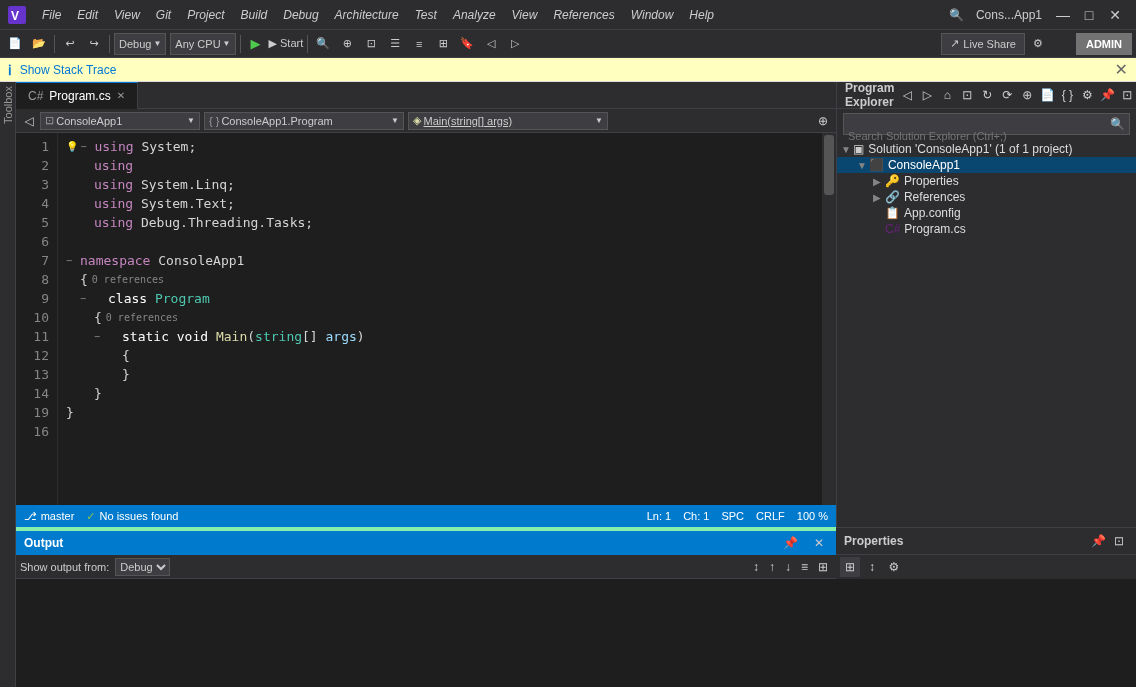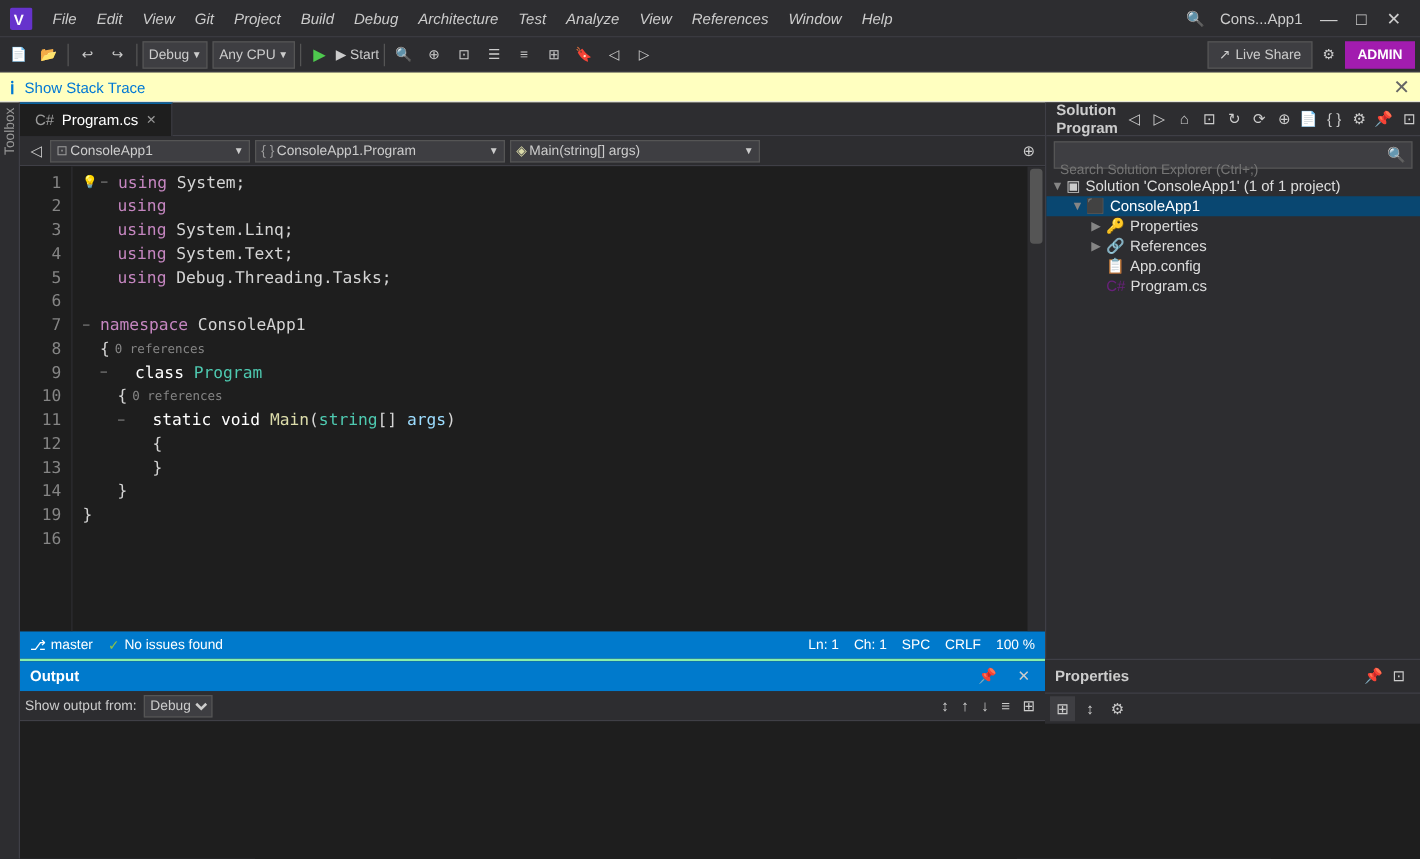--- a/index.html
+++ b/index.html
@@ -15,21 +15,21 @@
     .title-bar-controls { display: flex; gap: 0; margin-left: 8px; }
     .title-ctrl-btn { width: 26px; height: 20px; background: none; border: none; color: #ccc; cursor: pointer; font-size: 14px; display: flex; align-items: center; justify-content: center; }
 
     
     .toolbar { display: flex; align-items: center; background: #2d2d30; height: 28px; padding: 0 4px; border-bottom: 1px solid #3f3f46; gap: 2px; }
     .toolbar-btn { background: none; border: none; color: #ccc; padding: 2px 4px; cursor: pointer; font-size: 11px; height: 22px; display: flex; align-items: center; justify-content: center; min-width: 22px; }
     .toolbar-separator { width: 1px; background: #555; height: 18px; margin: 0 2px; }
     .toolbar-dropdown { display: flex; align-items: center; background: #3e3e42; border: 1px solid #555; color: #ccc; padding: 1px 4px; font-size: 11px; height: 22px; cursor: pointer; gap: 2px; }
     .toolbar-dropdown .arrow { font-size: 8px; }
     .liveshare-btn { display: flex; align-items: center; background: #3e3e42; border: 1px solid #555; color: #ccc; padding: 2px 8px; font-size: 11px; height: 22px; cursor: pointer; gap: 4px; margin-left: 4px; }
-    .admin-btn { background: #a21caf; color: white; border: none; padding: 2px 10px; font-size: 11px; height: 22px; cursor: pointer; font-weight: bold; }
+    .admin-btn { background: #737373; color: white; border: none; padding: 2px 10px; font-size: 11px; height: 22px; cursor: pointer; font-weight: bold; margin-left: 25px; }
 
     
     .info-bar { display: flex; align-items: center; background: #ffffc0; height: 24px; padding: 0 8px; gap: 8px; border-bottom: 1px solid #ddd; color: #333; font-size: 12px; }
     .info-bar-icon { color: #0078d4; font-size: 14px; font-weight: bold; }
     .info-bar-link { color: #0078d4; cursor: pointer; text-decoration: none; }
     .info-bar-close { margin-left: auto; cursor: pointer; color: #666; font-size: 16px; }
 
     
     .main-layout { display: flex; height: calc(687px - 30px - 28px - 24px); }
 
@@ -61,21 +61,21 @@
     .hint-icon { color: #ffd700; font-size: 10px; margin-right: 2px; }
     .scrollbar-v { width: 14px; background: #2d2d30; }
 
     
     .status-bar { display: flex; align-items: center; background: #007acc; height: 22px; padding: 0 8px; gap: 12px; color: white; font-size: 11px; }
     .status-item { display: flex; align-items: center; gap: 4px; }
     .status-ok { color: #8bc34a; }
     .status-right { margin-left: auto; display: flex; gap: 12px; }
 
     
-    .output-panel { height: 160px; display: flex; flex-direction: column; border-top: 2px solid #86efac; }
+    .output-panel { height: 160px; display: flex; flex-direction: column; border-top: 4px solid #86efac; }
     .output-header { display: flex; align-items: center; background: #007acc; height: 24px; padding: 0 8px; color: white; font-size: 12px; font-weight: bold; gap: 8px; }
     .output-toolbar { display: flex; align-items: center; background: #2d2d30; height: 24px; padding: 0 4px; border-bottom: 1px solid #3f3f46; gap: 2px; }
     .output-content { flex: 1; background: #1e1e1e; overflow: auto; }
     .output-control-btn { background: none; border: none; color: #ccc; cursor: pointer; font-size: 12px; padding: 2px 4px; }
     .panel-header { display: flex; align-items: center; background: #2d2d30; height: 27px; padding: 0 8px; border-bottom: 1px solid #3f3f46; font-size: 12px; color: #ccc; font-weight: bold; gap: 4px; }
     .panel-header-controls { margin-left: auto; display: flex; gap: 2px; }
     .panel-btn { background: none; border: none; color: #ccc; cursor: pointer; font-size: 12px; width: 18px; height: 18px; display: flex; align-items: center; justify-content: center; }
     .panel-search { display: flex; align-items: center; background: #3e3e42; border: 1px solid #555; margin: 4px 6px; height: 22px; padding: 0 4px; gap: 4px; }
     .panel-search input { background: none; border: none; color: #ccc; font-size: 11px; flex: 1; outline: none; margin-top: 24px; }
     .panel-search-icon { color: #858585; font-size: 12px; }
@@ -207,21 +207,21 @@
         <span style="flex:1;">ConsoleApp1</span>
         <span style="font-size:8px;">▼</span>
       </div>
       <div class="editor-nav-dropdown" style="max-width:200px;margin-left:2px;">
         <span style="color:#9b9b9b;font-size:11px;">{ }</span>
         <span style="flex:1;">ConsoleApp1.Program</span>
         <span style="font-size:8px;">▼</span>
       </div>
       <div class="editor-nav-dropdown" style="max-width:200px;margin-left:2px;">
         <span style="color:#dcdcaa;font-size:11px;">◈</span>
-        <span style="flex:1;">Main(string[] args)</span>
+        <span style="flex:1;text-decoration:underline;">Main(string[] args)</span>
         <span style="font-size:8px;">▼</span>
       </div>
       <button class="editor-toolbar-btn" style="margin-left:auto;">⊕</button>
     </div>
 
     <div class="code-editor" style="height:calc(100% - 24px - 24px - 27px - 24px - 22px - 160px);">
       <div class="line-numbers">
         <div>1</div>
         <div>2</div>
         <div>3</div>
@@ -385,21 +385,21 @@
       <div class="output-content">
         <div style="height:10px;"></div>
       </div>
     </div>
   </div>
 
   <div class="right-column">
 
     <div style="flex:1;display:flex;flex-direction:column;background:#2d2d30;border-left:1px solid #3f3f46;">
       <div class="panel-header">
-        <span>Solution Program</span>
+        <span>Program Explorer</span>
         <div class="panel-header-controls">
           <button class="panel-btn">◁</button>
           <button class="panel-btn">▷</button>
           <button class="panel-btn">⌂</button>
           <button class="panel-btn">⊡</button>
           <button class="panel-btn">↻</button>
           <button class="panel-btn">⟳</button>
           <button class="panel-btn">⊕</button>
           <button class="panel-btn">📄</button>
           <button class="panel-btn">{ }</button>

